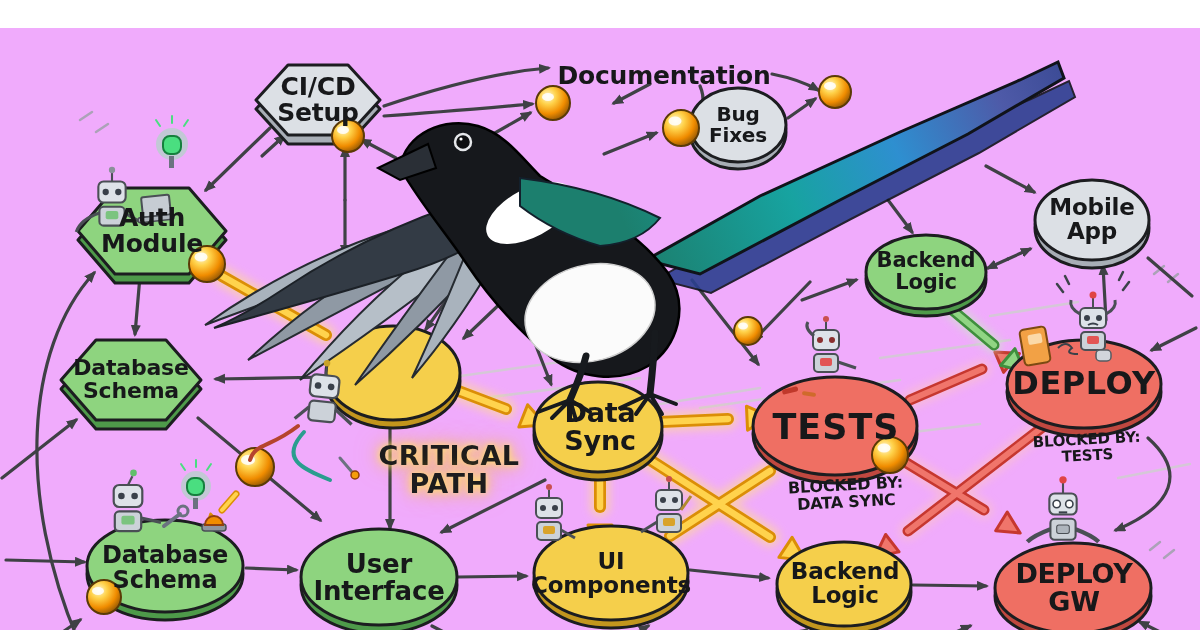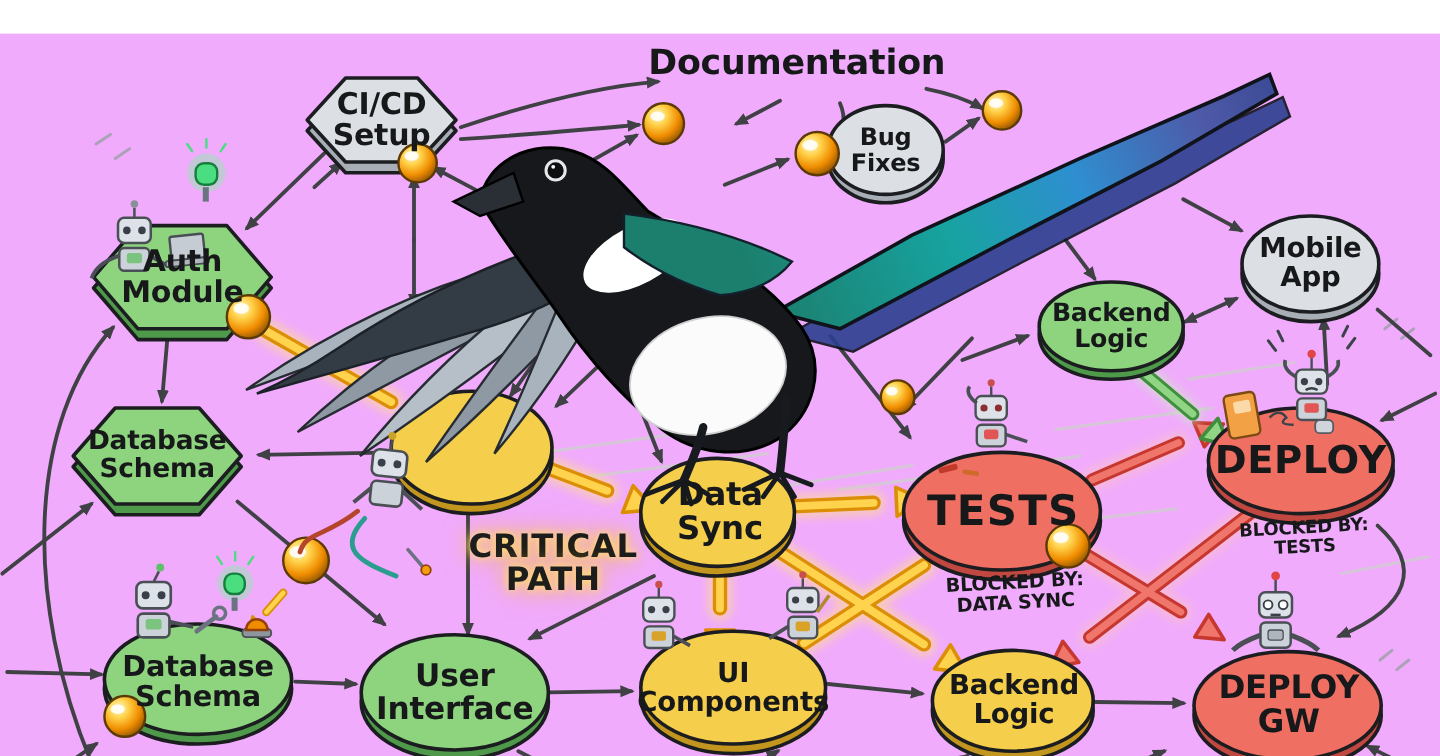--- a/index.html
+++ b/index.html
@@ -2,36 +2,36 @@
 <html><head>
 <meta charset="utf-8">
 <style>
   html,body{margin:0;padding:0;background:#ffffff;}
   .stage{position:relative;width:1200px;height:630px;background:#f0abfc;overflow:hidden;
          font-family:"DejaVu Sans","Liberation Sans",sans-serif;margin-top:28px;}
   .stage svg{position:absolute;left:0;top:0;}
   .label{position:absolute;transform:translate(-50%,-50%);font-weight:bold;white-space:pre-line;
          text-align:center;color:#17181a;line-height:1.04;letter-spacing:-0.2px;z-index:10;}
   .l-cicd{left:318px;top:72px;font-size:25px;}
-  .l-doc{left:664px;top:24px;font-size:29px;}
+  .l-doc{left:664px;top:48px;font-size:25px;}
   .l-bug{left:738px;top:97px;font-size:20px;}
   .l-mobile{left:1092px;top:192px;font-size:23px;}
   .l-auth{left:152px;top:203px;font-size:25px;}
   .l-dbhex{left:131px;top:352px;font-size:22px;}
   .l-dbell{left:165px;top:540px;font-size:24px;}
   .l-api{left:396px;top:344px;font-size:27px;}
-  .l-sync{left:600px;top:399px;font-size:27px;text-align:right;}
+  .l-sync{left:600px;top:399px;font-size:27px;}
   .l-tests{left:836px;top:399px;font-size:35px;letter-spacing:1px;}
   .l-bckg{left:926px;top:244px;font-size:21px;}
   .l-deploy{left:1084px;top:356px;font-size:32px;letter-spacing:0.5px;}
   .l-ui{left:379px;top:550px;font-size:26px;}
   .l-uic{left:611px;top:546px;font-size:23px;}
   .l-bcky{left:845px;top:556px;font-size:23px;}
   .l-pay{left:1074px;top:560px;font-size:27px;}
-  .l-crit{left:461px;top:442px;font-size:27px;letter-spacing:0.5px;color:#1d1d1d;
+  .l-crit{left:449px;top:442px;font-size:27px;letter-spacing:0.5px;color:#1d1d1d;
           text-shadow:0 0 6px #ffe27a,0 0 14px #ffd34d,0 0 24px rgba(255,191,0,.55);}
   .l-blk1{left:846px;top:466px;font-size:16px;transform:translate(-50%,-50%) rotate(-3deg);}
   .l-blk2{left:1087px;top:420px;font-size:15px;transform:translate(-50%,-50%) rotate(-3deg);}
 </style>
 </head>
 <body>
 
 <div class="stage">
 <svg width="1200" height="630" viewBox="0 0 1200 630">
   <defs>

